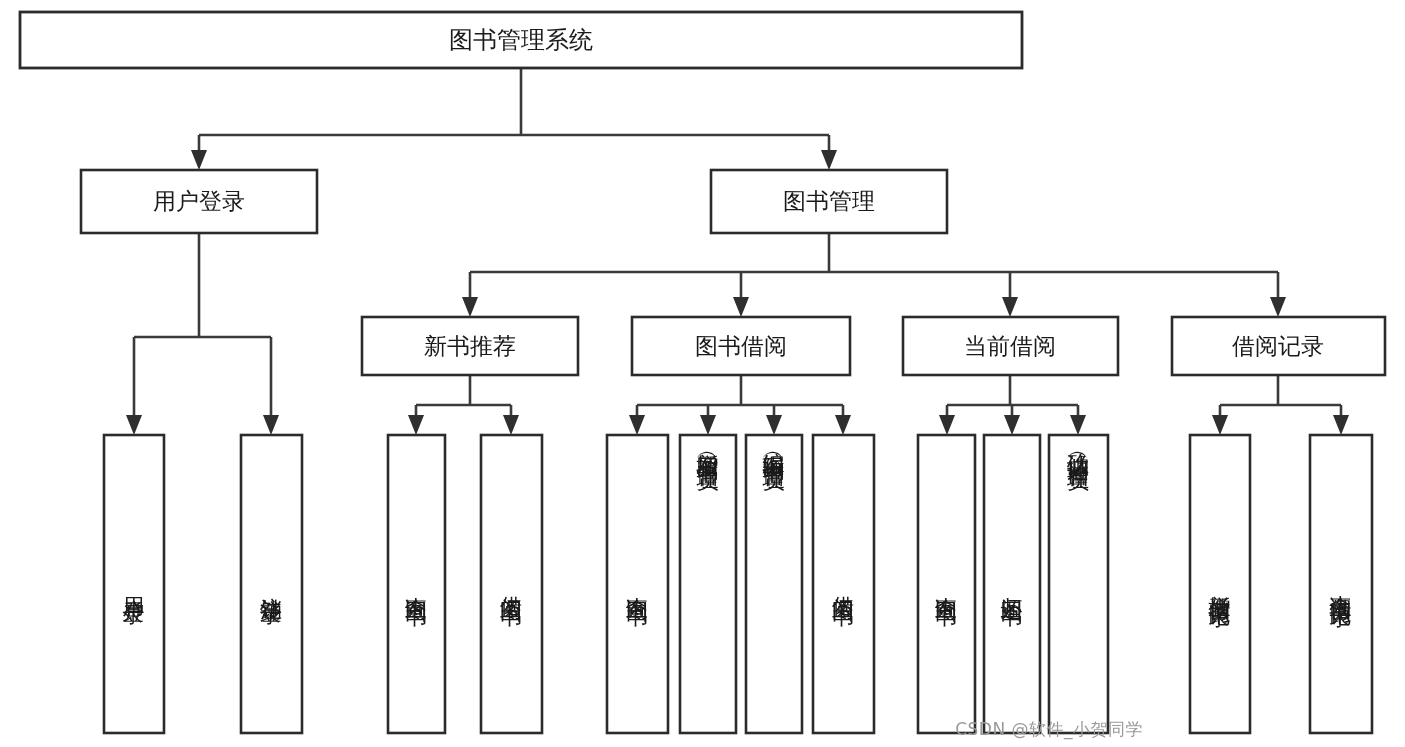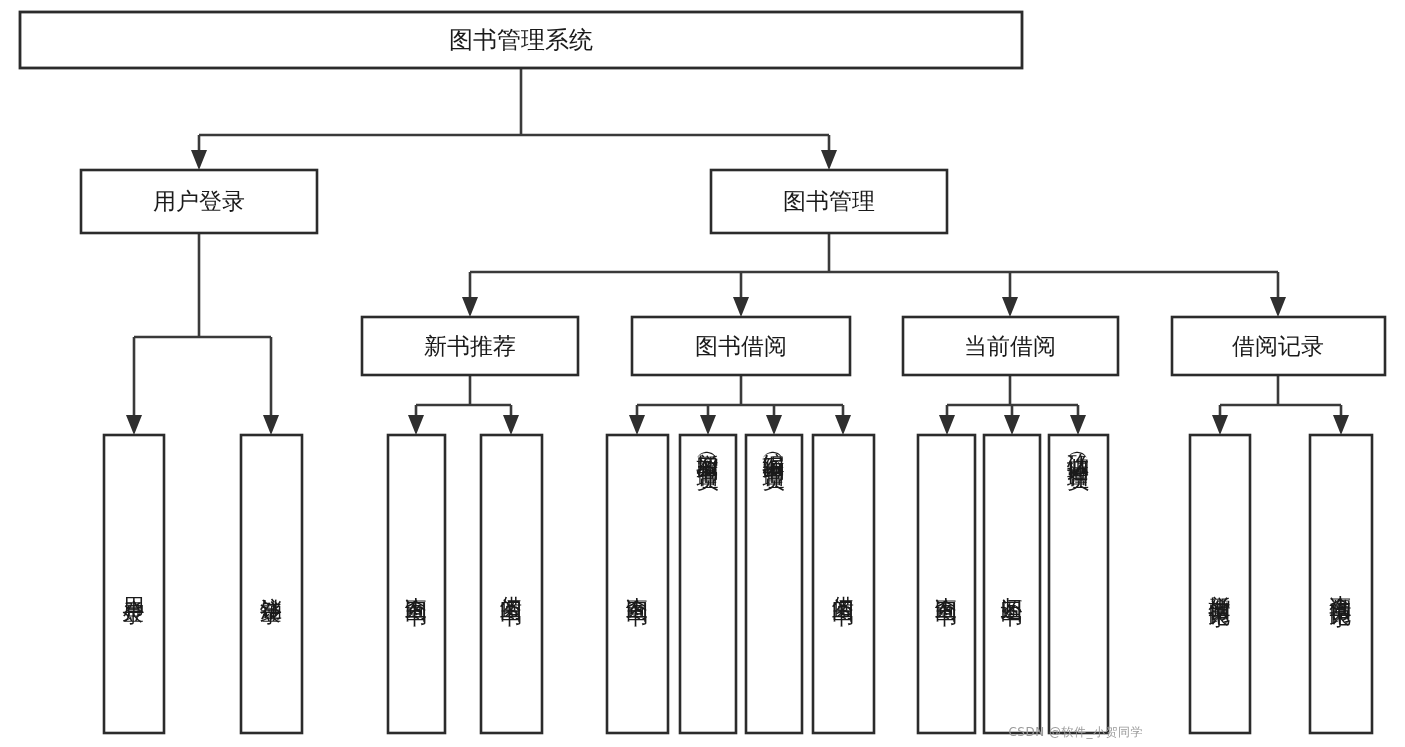--- a/index.html
+++ b/index.html
@@ -73,21 +73,21 @@
     line-height: 1.05;
     letter-spacing: 2.5px;
     color: #1a1a1a;
     white-space: nowrap;
   }
   #watermark {
     position: absolute;
     right: 14px;
     bottom: 6px;
     font-family: "DejaVu Sans", "Liberation Sans", sans-serif;
-    font-size: 12px;
+    font-size: 17px;
     color: #9a9a9a;
     letter-spacing: 0.5px;
     user-select: none;
   }
 </style>
 </head>
 <body>
 
 <div id="diagram-root">
 

